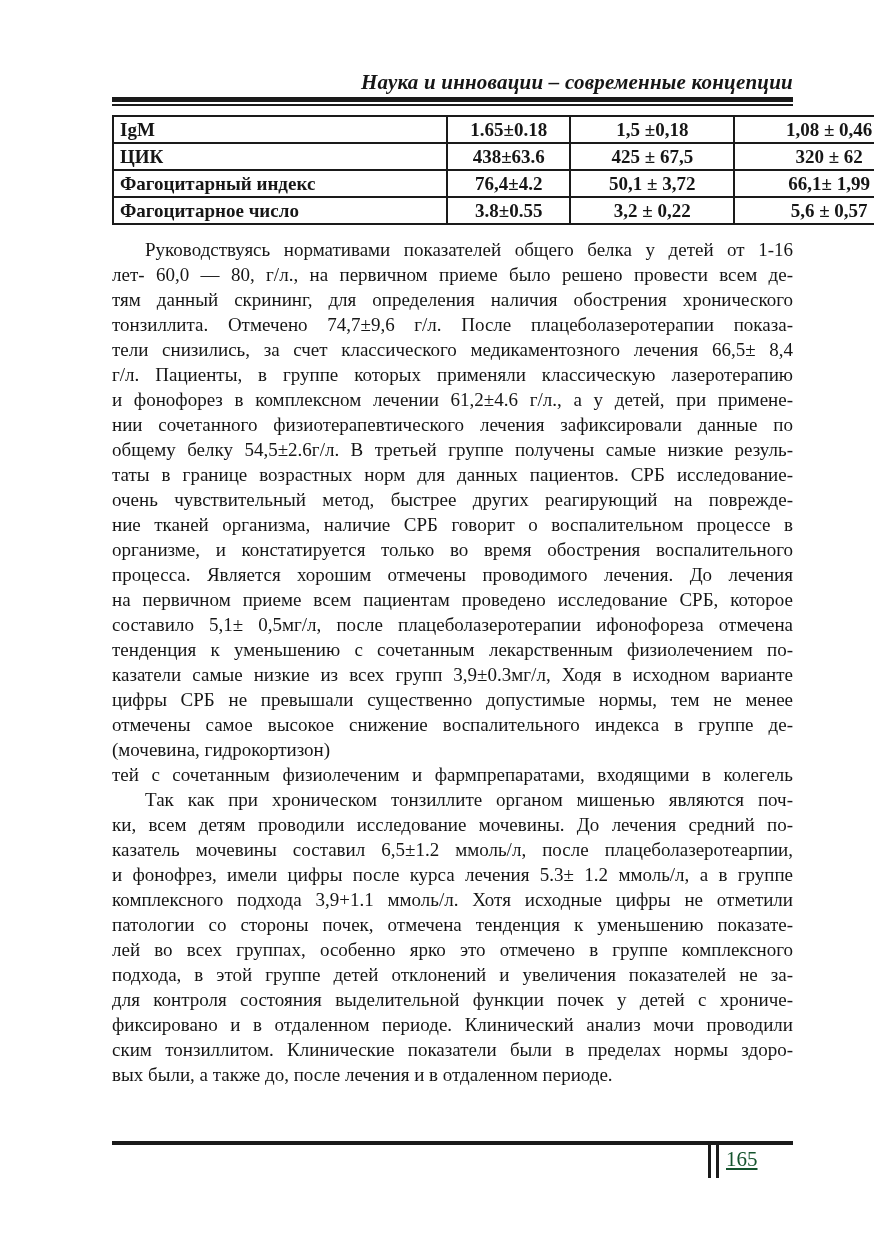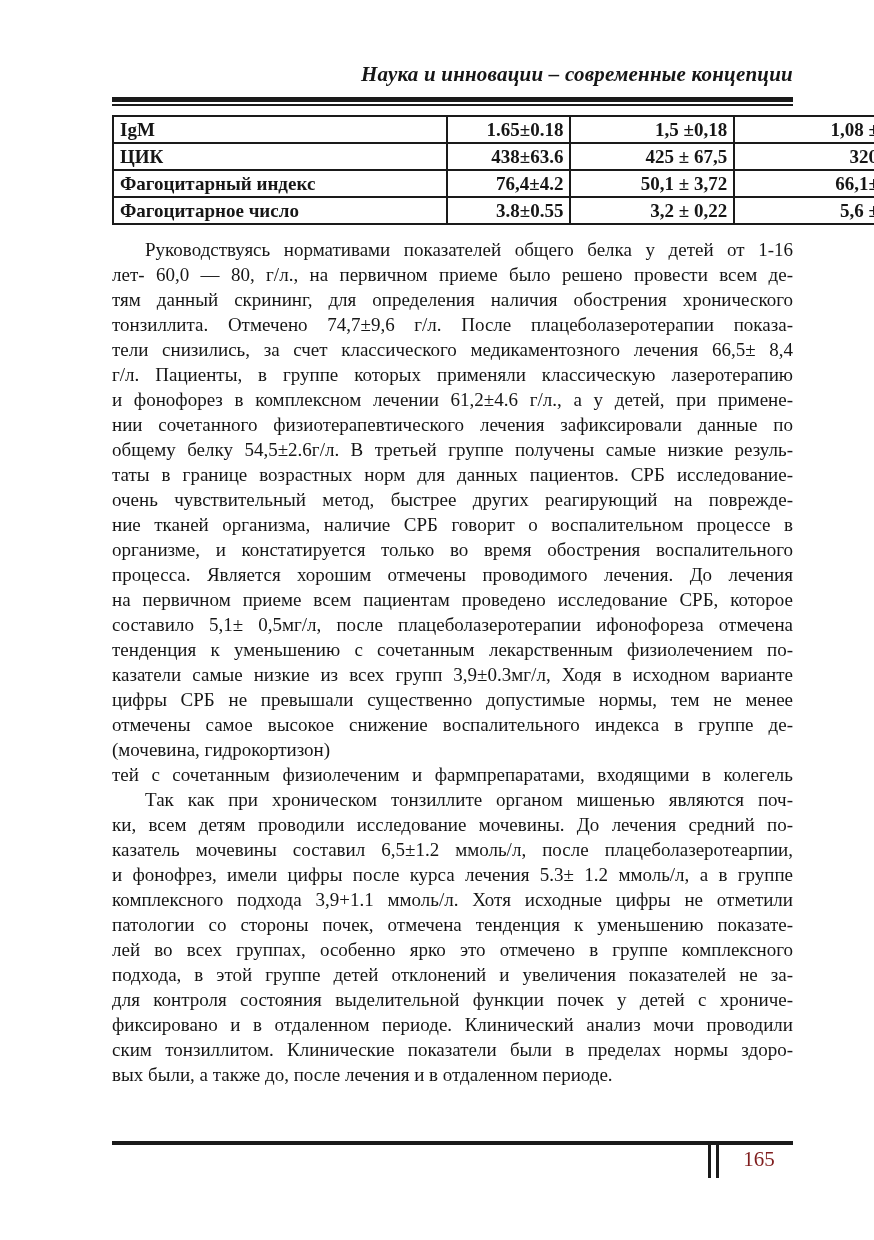--- a/index.html
+++ b/index.html
@@ -5,42 +5,42 @@
   html, body { margin:0; padding:0; }
   body {
     width:874px; height:1240px;
     background:#ffffff;
     position:relative;
     font-family:"Liberation Serif", serif;
     color:#161616;
     overflow:hidden;
   }
   .header-title {
-    position:absolute; top:62px; right:81px;
+    position:absolute; top:70px; right:81px;
     font-size:21px; font-weight:bold; font-style:italic;
     white-space:nowrap; letter-spacing:0.2px;
   }
   .header-rule {
     position:absolute; left:112px; top:97px; width:681px; height:9px;
     border-top:5px solid #1a1a1a; border-bottom:2px solid #1a1a1a;
     box-sizing:border-box;
   }
   table.results {
     position:absolute; left:112px; top:115px; width:813px;
     border-collapse:collapse;
     font-size:19px; font-weight:bold;
     table-layout:fixed;
   }
   table.results td {
     border:2px solid #1a1a1a;
     height:25px; padding:0 6px;
     overflow:hidden;
   }
   td.label-cell { width:41%; text-align:left; }
-  td.val-cell   { text-align:right; }
+  td.val-cell   { text-align:center; }
   col.c1 { width:41.2%; } col.c2 { width:15.2%; }
   col.c3 { width:20.2%; } col.c4 { width:23.4%; }
   .body-text {
     position:absolute; left:112px; top:237px; width:681px;
     font-size:19px; line-height:25px;
   }
   .tline {
     white-space:nowrap;
     text-align:justify;
     text-align-last:justify;
@@ -52,21 +52,21 @@
     position:absolute; left:112px; top:1141px; width:681px; height:4px;
     background:#1a1a1a;
   }
   .footer-bars {
     position:absolute; left:708px; top:1141px; width:5px; height:37px;
     border-left:3px solid #1a1a1a; border-right:3px solid #1a1a1a;
     box-sizing:content-box;
   }
   .page-number {
     position:absolute; left:726px; top:1147px; width:66px;
-    text-align:center; font-size:21px; color:#7f1d1d;
+    text-align:left; font-size:21px; color:#14532d;text-decoration:underline;
   }
 </style>
 </head>
 <body>
 
 <div class="header-title">Наука и инновации – современные концепции</div>
 
 <div class="header-rule"></div>
 
 <table class="results">

